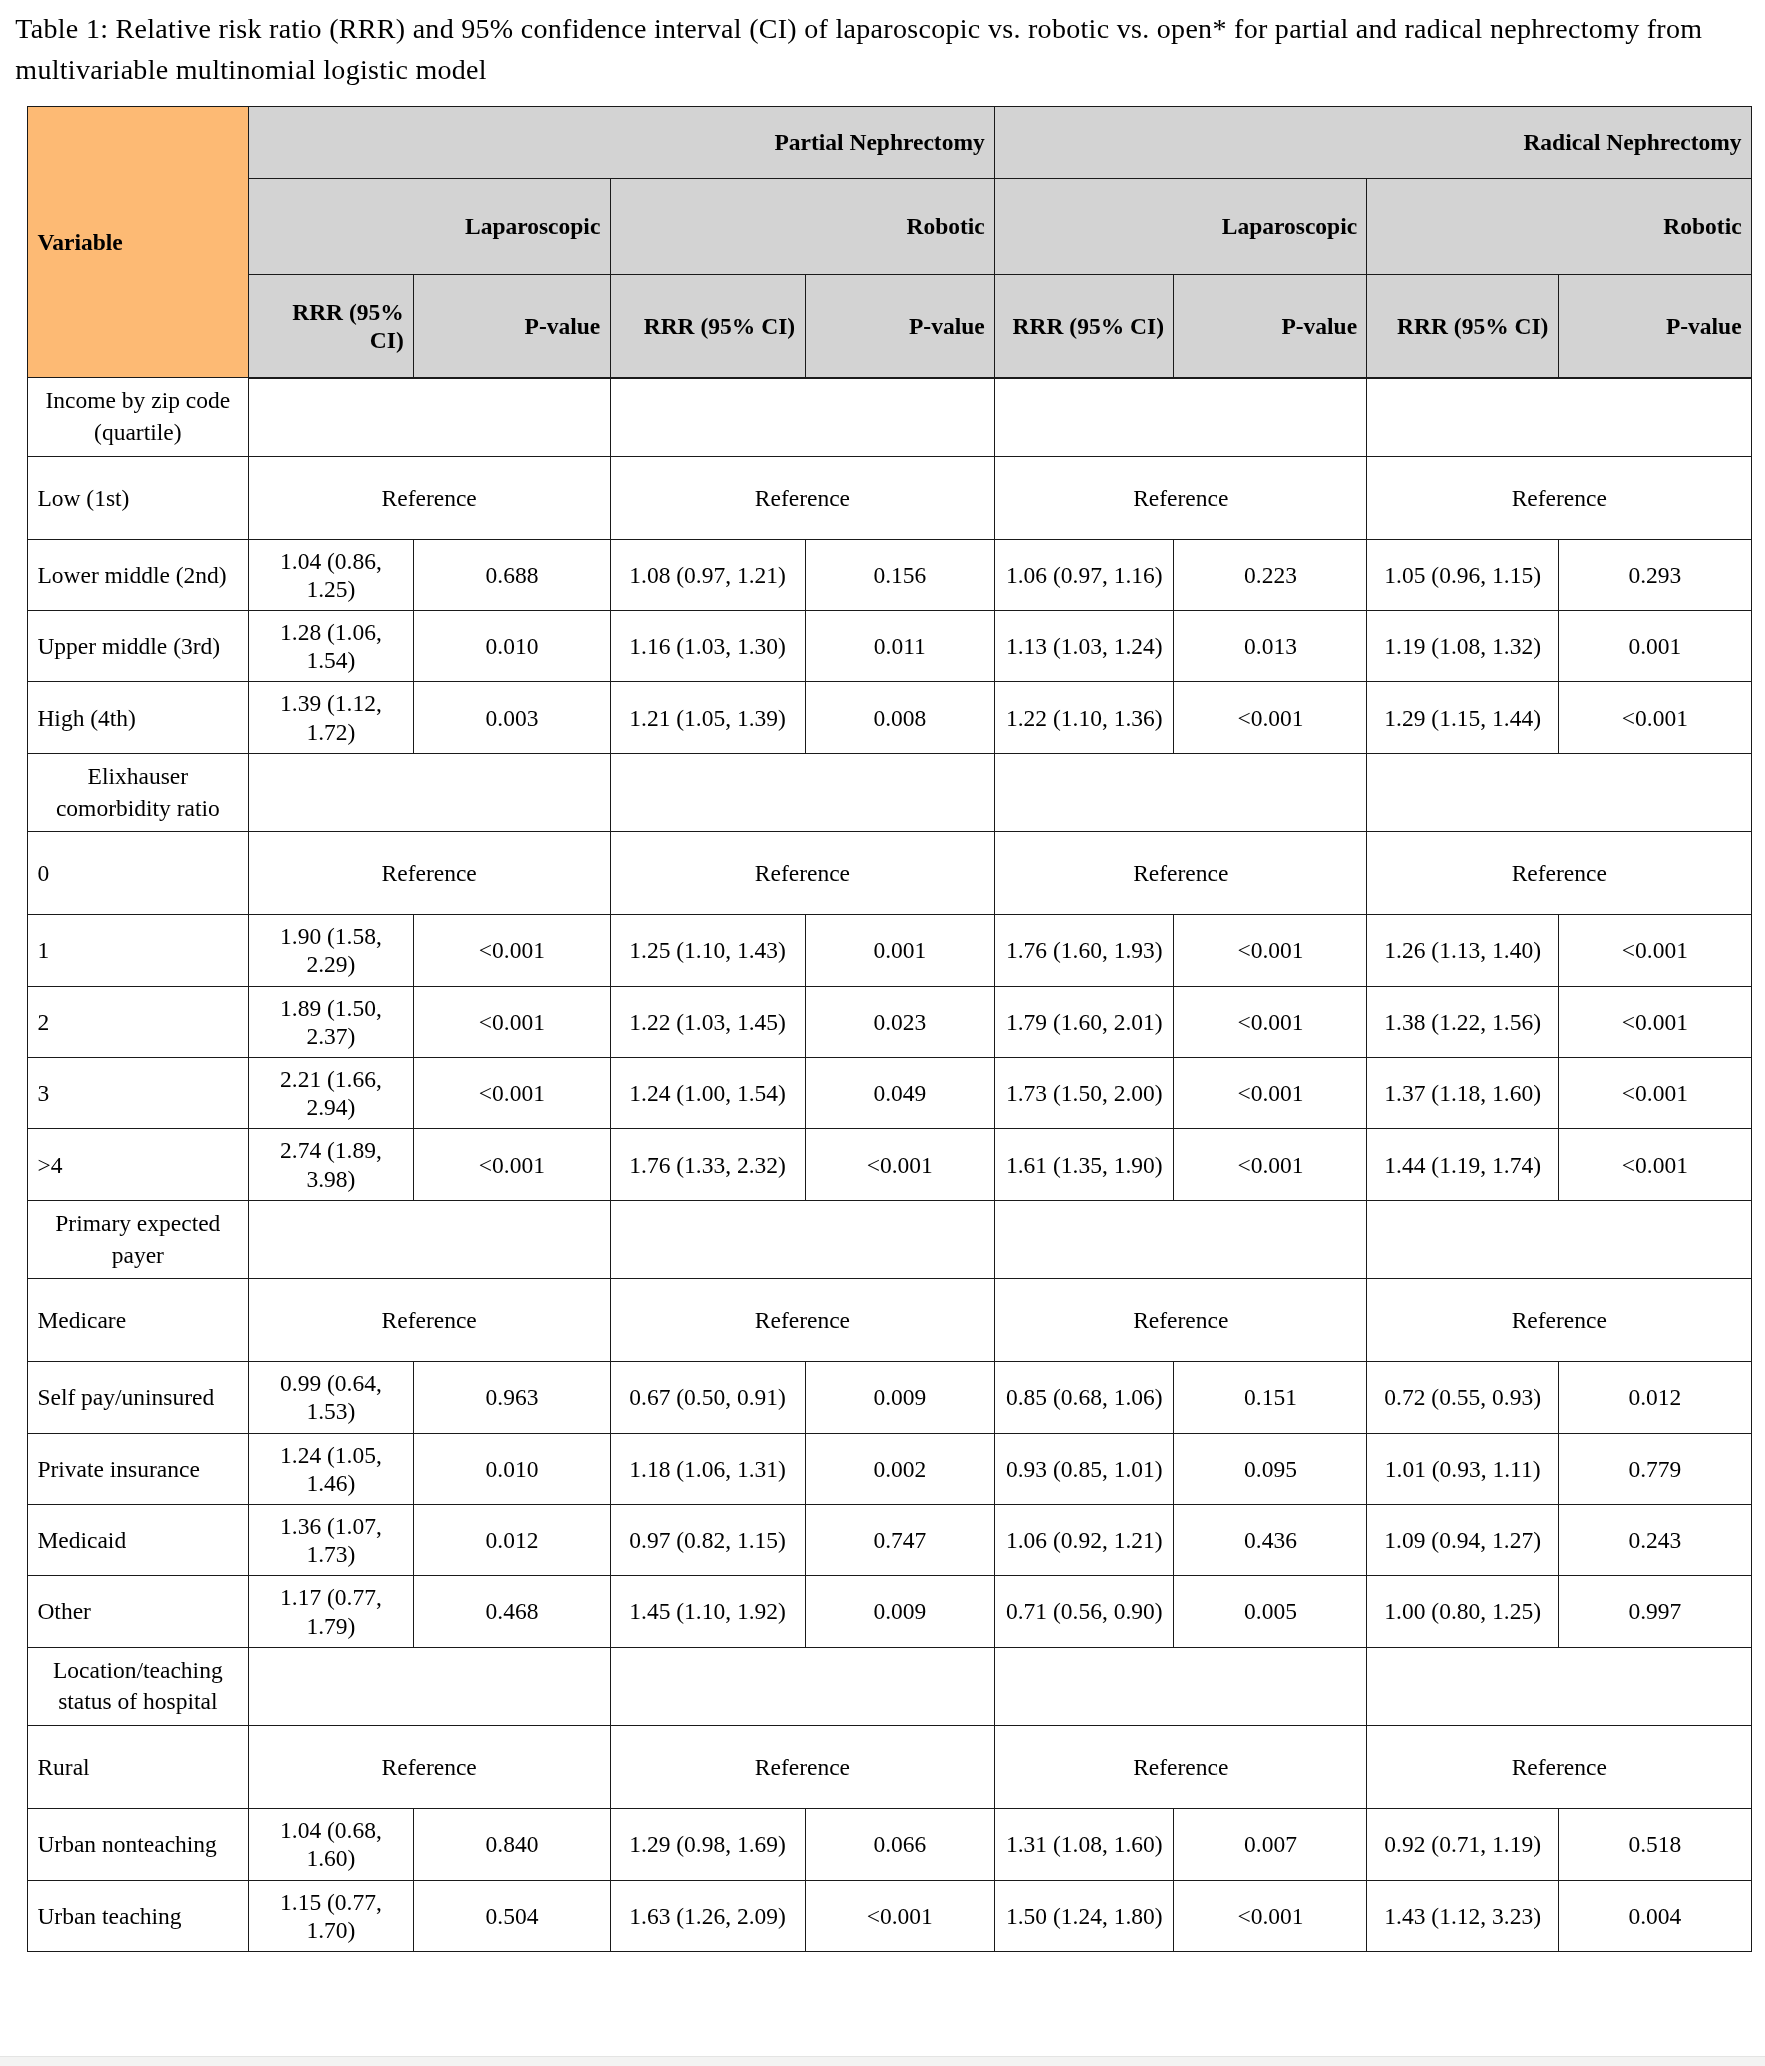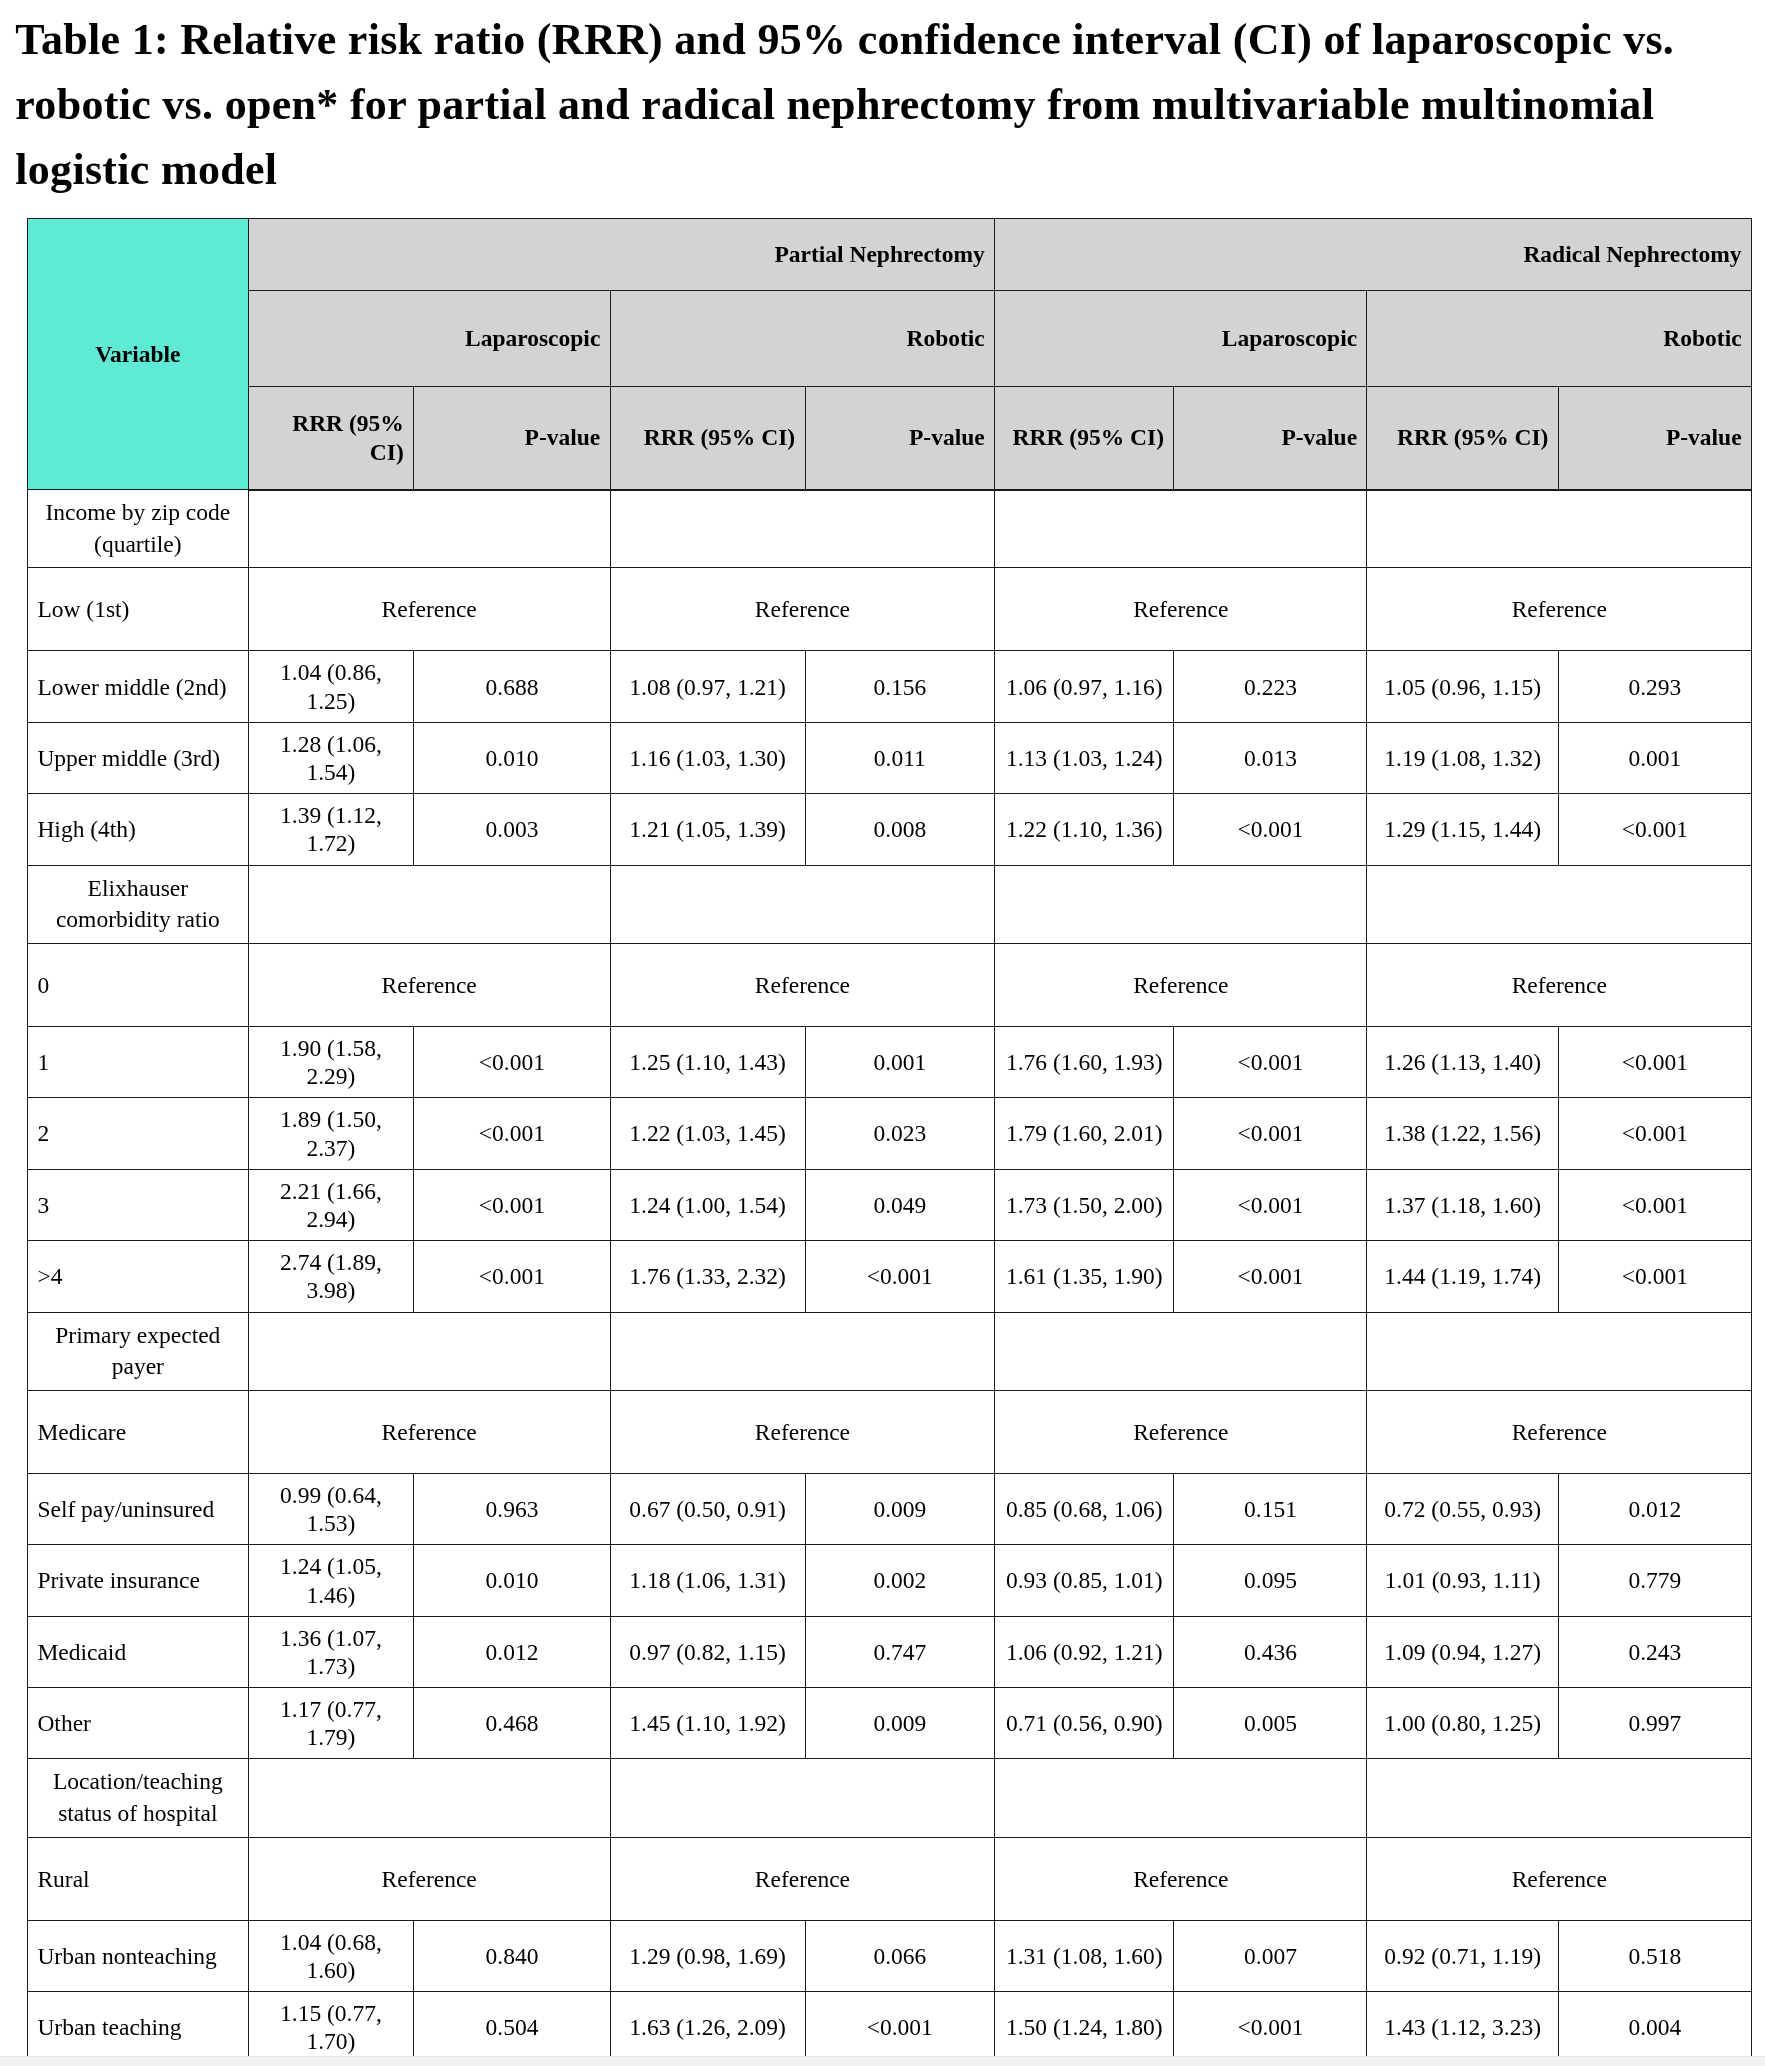--- a/index.html
+++ b/index.html
@@ -10,22 +10,22 @@
     color: #000000;
   }
   .page {
     position: relative;
     width: 1766px;
     height: 2066px;
     overflow: hidden;
     background: #ffffff;
   }
   .doc-title {
-    font-size: 44px;
-    font-weight: bold;
+    font-size: 28px;
+    font-weight: normal;
     line-height: 1.47;
     margin: 8.2px 17.7px 15.3px 15.3px;
     letter-spacing: 0.3px;
   }
   table.rrr-table {
     border-collapse: collapse;
     table-layout: fixed;
     width: 1725px;
     margin-left: 27px;
   }
@@ -39,22 +39,22 @@
   }
   .rrr-table thead th {
     background: #d3d3d3;
     font-weight: bold;
     text-align: right;
   }
   .rrr-table thead tr.h-group th   { height: 57px; }
   .rrr-table thead tr.h-approach th{ height: 81px; }
   .rrr-table thead tr.h-metric th  { height: 88px; border-bottom: 2.9px solid #1a1a1a; }
   .rrr-table th.variable-head {
-    background: #5eead4;
-    text-align: center;
+    background: #fdba74;
+    text-align: left;
     vertical-align: middle;
   }
   .row-section td { height: 59px; }
   .row-reference td { height: 68px; }
   .row-data td { height: 54px; }
   .label-cell.section-label {
     font-weight: normal;
     text-align: center;
     line-height: 1.35;
   }

